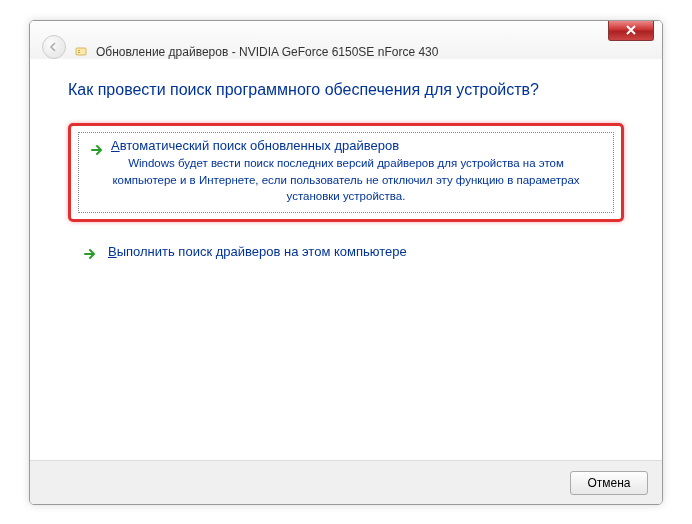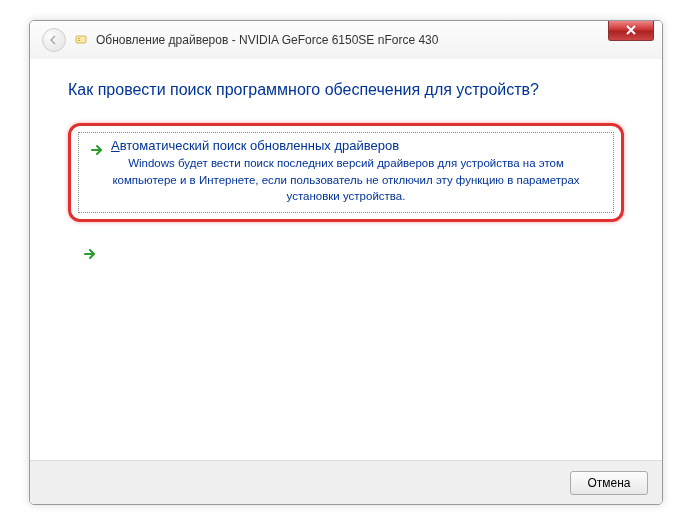--- a/index.html
+++ b/index.html
@@ -32,21 +32,21 @@
       border: 1px solid #833;
       border-top: none;
       border-radius: 0 0 3px 3px;
       text-align: center;
       cursor: pointer;
     }
     .close-btn svg { margin-top: 3px; }
     .titlebar {
       height: 38px;
       display: flex;
-      align-items: center;
+      align-items: flex-end;
       padding: 0 12px;
       gap: 8px;
       background: linear-gradient(#fdfdfd, #f3f3f3);
     }
     .back-btn {
       width: 24px; height: 24px;
       border-radius: 50%;
       background: radial-gradient(circle at 35% 35%, #fff, #eee 40%, #ddd);
       border: 1px solid #bbb;
       display: flex; align-items: center; justify-content: center;
@@ -70,21 +70,21 @@
       margin-bottom: 24px;
     }
     .option {
       position: relative;
       padding: 12px 14px 14px 40px;
       margin-bottom: 10px;
       cursor: pointer;
     }
     .option.highlighted {
       border: 3px solid #e03030;
-      border-radius: 12px;
+      border-radius: 5px;
       box-shadow: 0 0 4px rgba(224,48,48,0.4);
     }
     .option.highlighted .inner-dashed {
       border: 1px dotted #888;
       position: absolute;
       left: 7px; right: 7px; top: 6px; bottom: 6px;
       pointer-events: none;
     }
     .arrow-icon {
       position: absolute;
@@ -168,20 +168,21 @@
       <div class="option-title">Автоматический поиск обновленных драйверов</div>
       <div class="option-desc">Windows будет вести поиск последних версий драйверов для устройства на этом компьютере и в Интернете, если пользователь не отключил эту функцию в параметрах установки устройства.</div>
     </div>
 
     <div class="option">
       <span class="arrow-icon">
         <svg width="16" height="16" viewBox="0 0 16 16">
           <path d="M3 8 L11 8 M8 4 L12 8 L8 12" stroke="#2a9c2a" stroke-width="2" fill="none" stroke-linecap="round" stroke-linejoin="round"></path>
         </svg>
       </span>
+      <div class="option-title">Выполнить поиск драйверов на этом компьютере</div>
     </div>
   </div>
 
   <div class="footer">
     <button class="cancel-btn">Отмена</button>
   </div>
 
 </div>
 
 </body></html>

